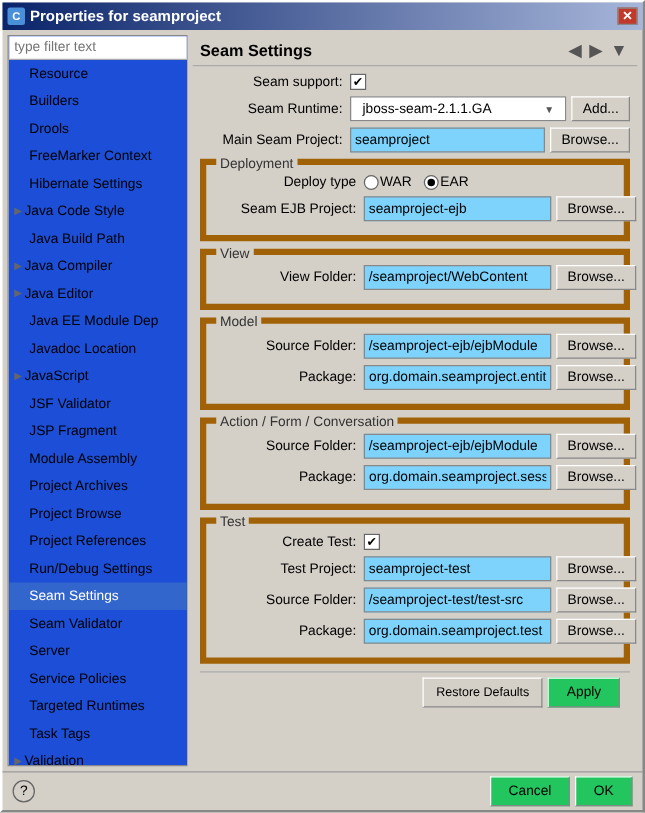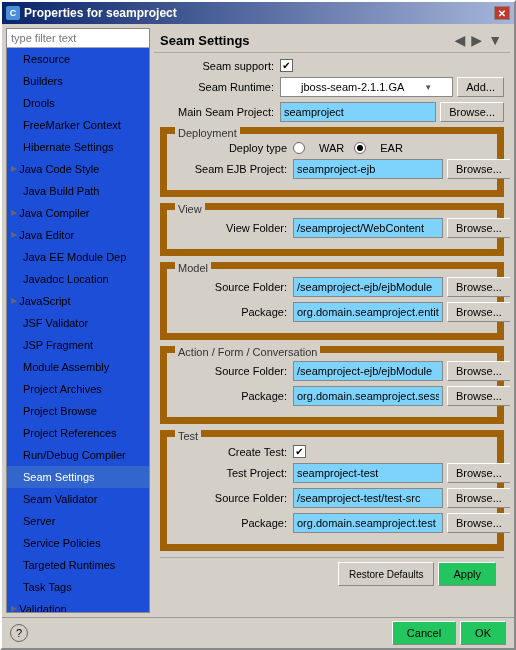--- a/index.html
+++ b/index.html
@@ -168,21 +168,21 @@
       height: 20px;
       border: 1px solid #888;
       padding: 1px 3px;
       font-size: 11px;
       background: #7dd3fc;
     }
     .combo-input {
       flex: 1;
       height: 20px;
       border: 1px solid #888;
-      padding: 1px 20px;
+      padding: 1px 9px;
       font-size: 11px;
       background: white;
       display: flex;
       align-items: center;
       justify-content: space-between;
       cursor: pointer;
     }
     .combo-arrow {
       font-size: 8px;
       color: #555;
@@ -204,21 +204,21 @@
       height: 13px;
       border: 1px solid #666;
       background: white;
       display: flex;
       align-items: center;
       justify-content: center;
       font-size: 10px;
       cursor: pointer;
     }
     .section-group {
-      border: 7px solid #a16207;
+      border: 5px solid #a16207;
       margin-bottom: 6px;
       padding: 4px 6px 6px 6px;
       position: relative;
     }
     .section-label {
       position: absolute;
       top: -7px;
       left: 8px;
       background: #d4d0c8;
       padding: 0 3px;
@@ -229,21 +229,21 @@
       margin-top: 4px;
     }
     .radio-group {
       display: flex;
       align-items: center;
       gap: 10px;
     }
     .radio-option {
       display: flex;
       align-items: center;
-      gap: 14px;
+      gap: 1px;
       font-size: 11px;
     }
     .radio-circle {
       width: 12px;
       height: 12px;
       border-radius: 50%;
       border: 1px solid #666;
       background: white;
       display: flex;
       align-items: center;
@@ -339,21 +339,21 @@
       <div class="nav-item expandable">Java Editor</div>
       <div class="nav-item">Java EE Module Dep</div>
       <div class="nav-item">Javadoc Location</div>
       <div class="nav-item expandable">JavaScript</div>
       <div class="nav-item">JSF Validator</div>
       <div class="nav-item">JSP Fragment</div>
       <div class="nav-item">Module Assembly</div>
       <div class="nav-item">Project Archives</div>
       <div class="nav-item">Project Browse</div>
       <div class="nav-item">Project References</div>
-      <div class="nav-item">Run/Debug Compiler</div>
+      <div class="nav-item">Run/Debug Settings</div>
       <div class="nav-item selected">Seam Settings</div>
       <div class="nav-item">Seam Validator</div>
       <div class="nav-item">Server</div>
       <div class="nav-item">Service Policies</div>
       <div class="nav-item">Targeted Runtimes</div>
       <div class="nav-item">Task Tags</div>
       <div class="nav-item expandable">Validation</div>
       
     </div>
 

